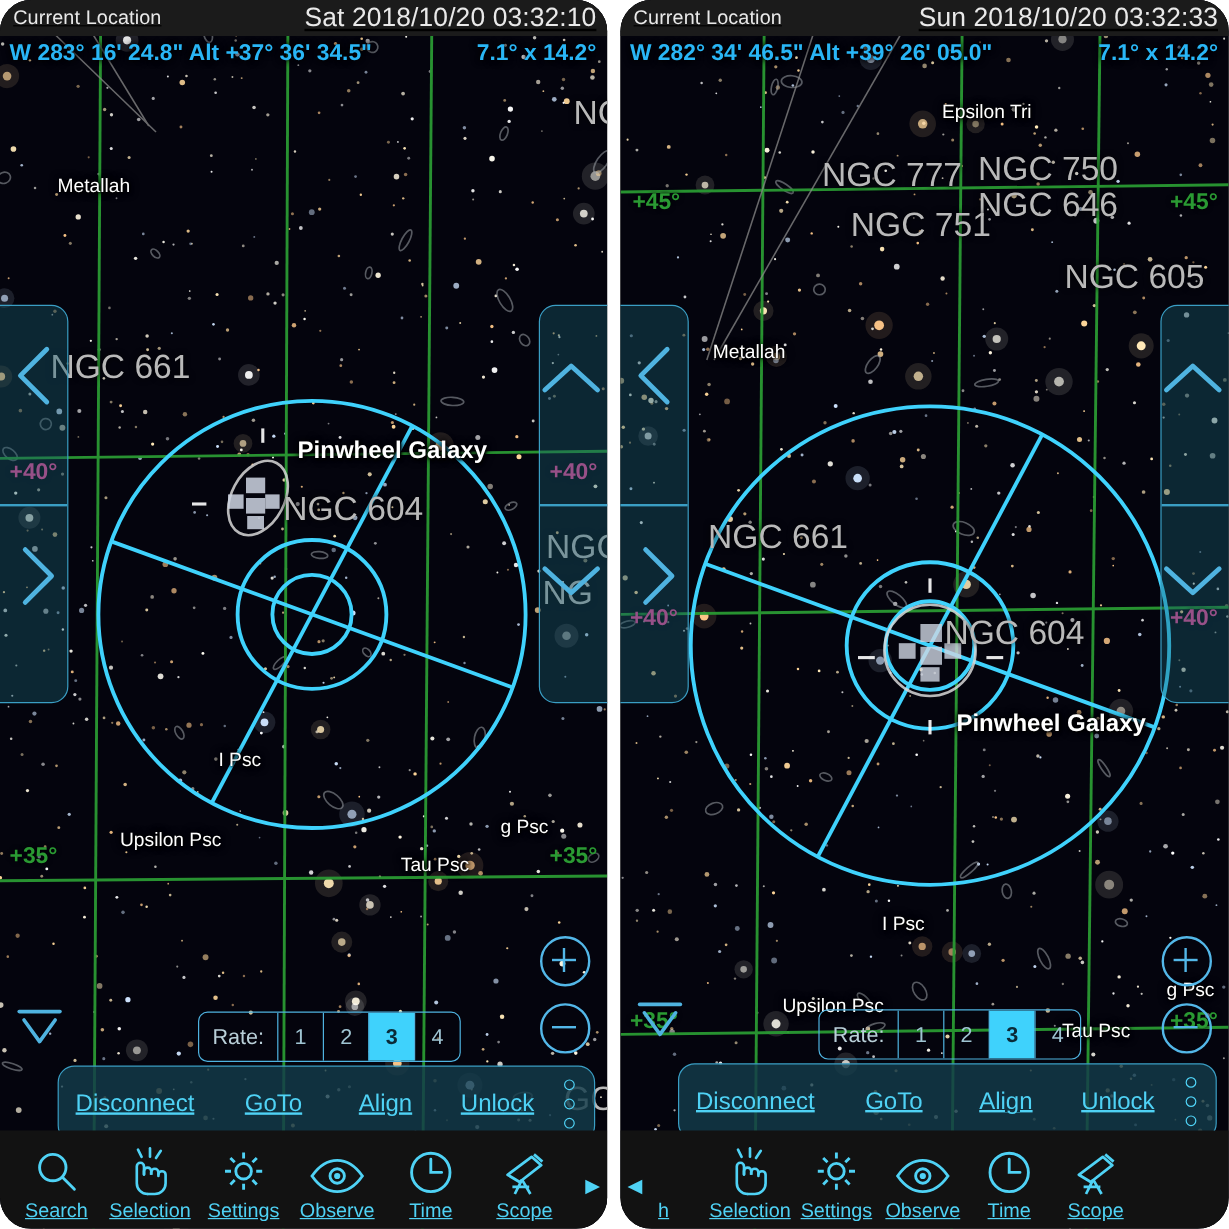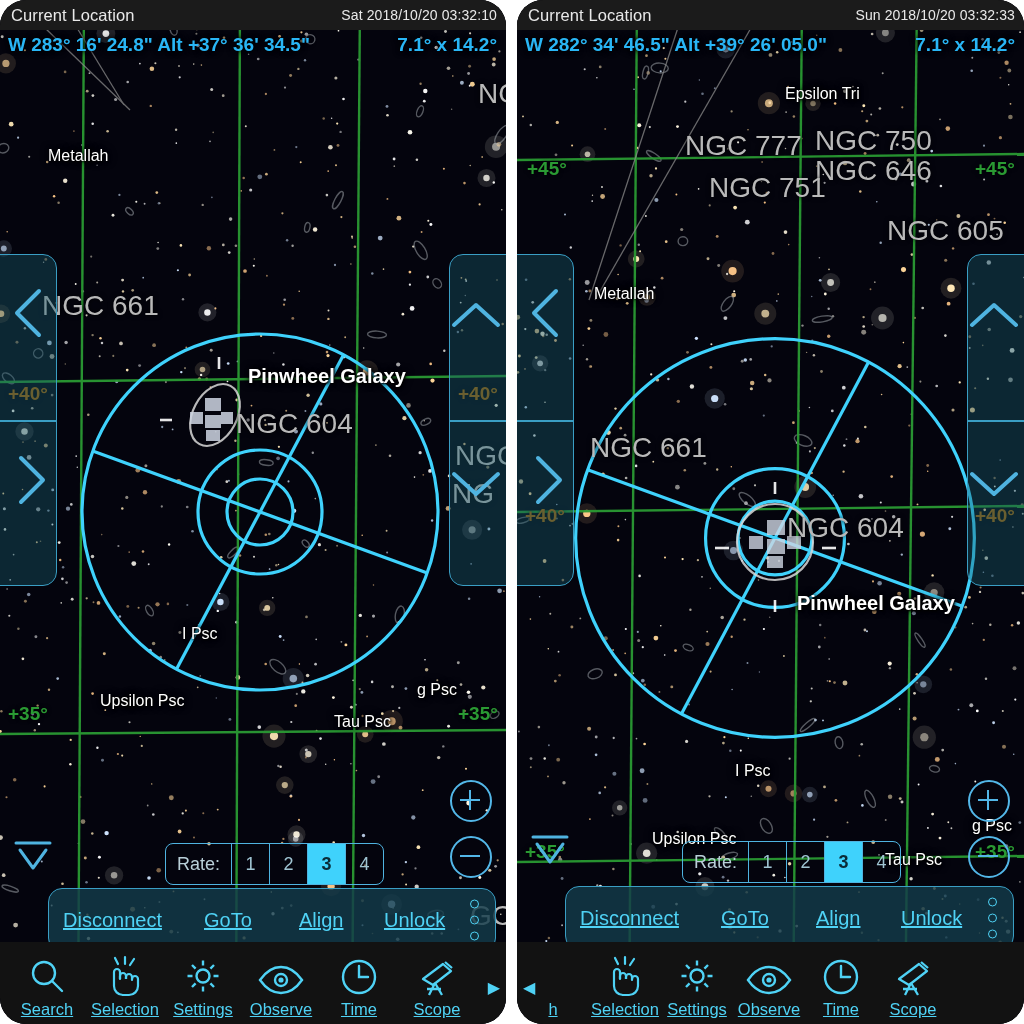--- a/index.html
+++ b/index.html
@@ -6,41 +6,41 @@
   body{width:1024px;height:1024px;overflow:hidden;font-family:"Liberation Sans",sans-serif;}
   .stage{position:relative;width:1024px;height:1024px;background:#fff;}
 
   .panel{position:absolute;top:0;height:1024px;overflow:hidden;background:#000;
          border-radius:26px;}
   .panel.left{left:0;width:506px;}
   .panel.right{left:517px;width:507px;}
 
   
   .hdr{position:absolute;left:0;top:0;width:100%;height:30px;background:#1b1b1b;
-       display:flex;align-items:center;z-index:30;}
+       display:flex;align-items:center;z-index:30;text-decoration:underline;}
   .hdr .loc{color:#e9e9e9;font-size:16.5px;margin-left:11px;letter-spacing:.1px;}
-  .hdr .dt{color:#e9e9e9;font-size:14px;margin-left:auto;margin-right:9px;letter-spacing:.1px;}
+  .hdr .dt{color:#e9e9e9;font-size:22px;margin-left:auto;margin-right:9px;letter-spacing:.1px;}
 
   .coordbar{position:absolute;left:0;top:30px;width:100%;height:30px;z-index:29;
             display:flex;align-items:center;color:#29b6f6;font-weight:bold;font-size:19px;
             text-shadow:0 0 4px #000,0 0 7px #000;}
   .coordbar .c1{margin-left:8px;}
   .coordbar .c2{margin-left:auto;margin-right:9px;}
 
   
   .sky{position:absolute;left:0;top:0;width:100%;height:100%;
        background:#04040d;}
   .sky svg{position:absolute;left:0;top:0;}
 
   .lbl{position:absolute;color:#ffffff;font-size:16px;white-space:nowrap;
        text-shadow:0 0 4px #000,0 0 8px #000,1px 1px 2px #000;z-index:8;}
   .lbl.bold{font-weight:bold;font-size:20px;}
   .lbl.ngc{color:#b9b9b9;font-weight:normal;font-size:28px;text-shadow:0 0 5px #000;}
   .lbl.grid{color:#2a9a33;font-size:19px;font-weight:bold;text-shadow:0 0 4px #000;}
-  .lbl.grid.dim{color:#a16207;}
+  .lbl.grid.dim{color:#ec4899;}
 
   
   .pad{position:absolute;background:rgba(26,92,110,0.40);border:1.6px solid #3a9ec4;
        z-index:12;}
   .padL{left:-20px;top:254px;width:75px;height:330px;border-radius:14px;}
   .padR{right:-20px;top:254px;width:75px;height:330px;border-radius:14px;}
   .pad .divider{position:absolute;left:0;width:100%;top:50%;height:1.6px;background:#3a9ec4;}
 
   
   .zbtn{position:absolute;width:38px;height:38px;border:2px solid #53b7e8;border-radius:50%;

